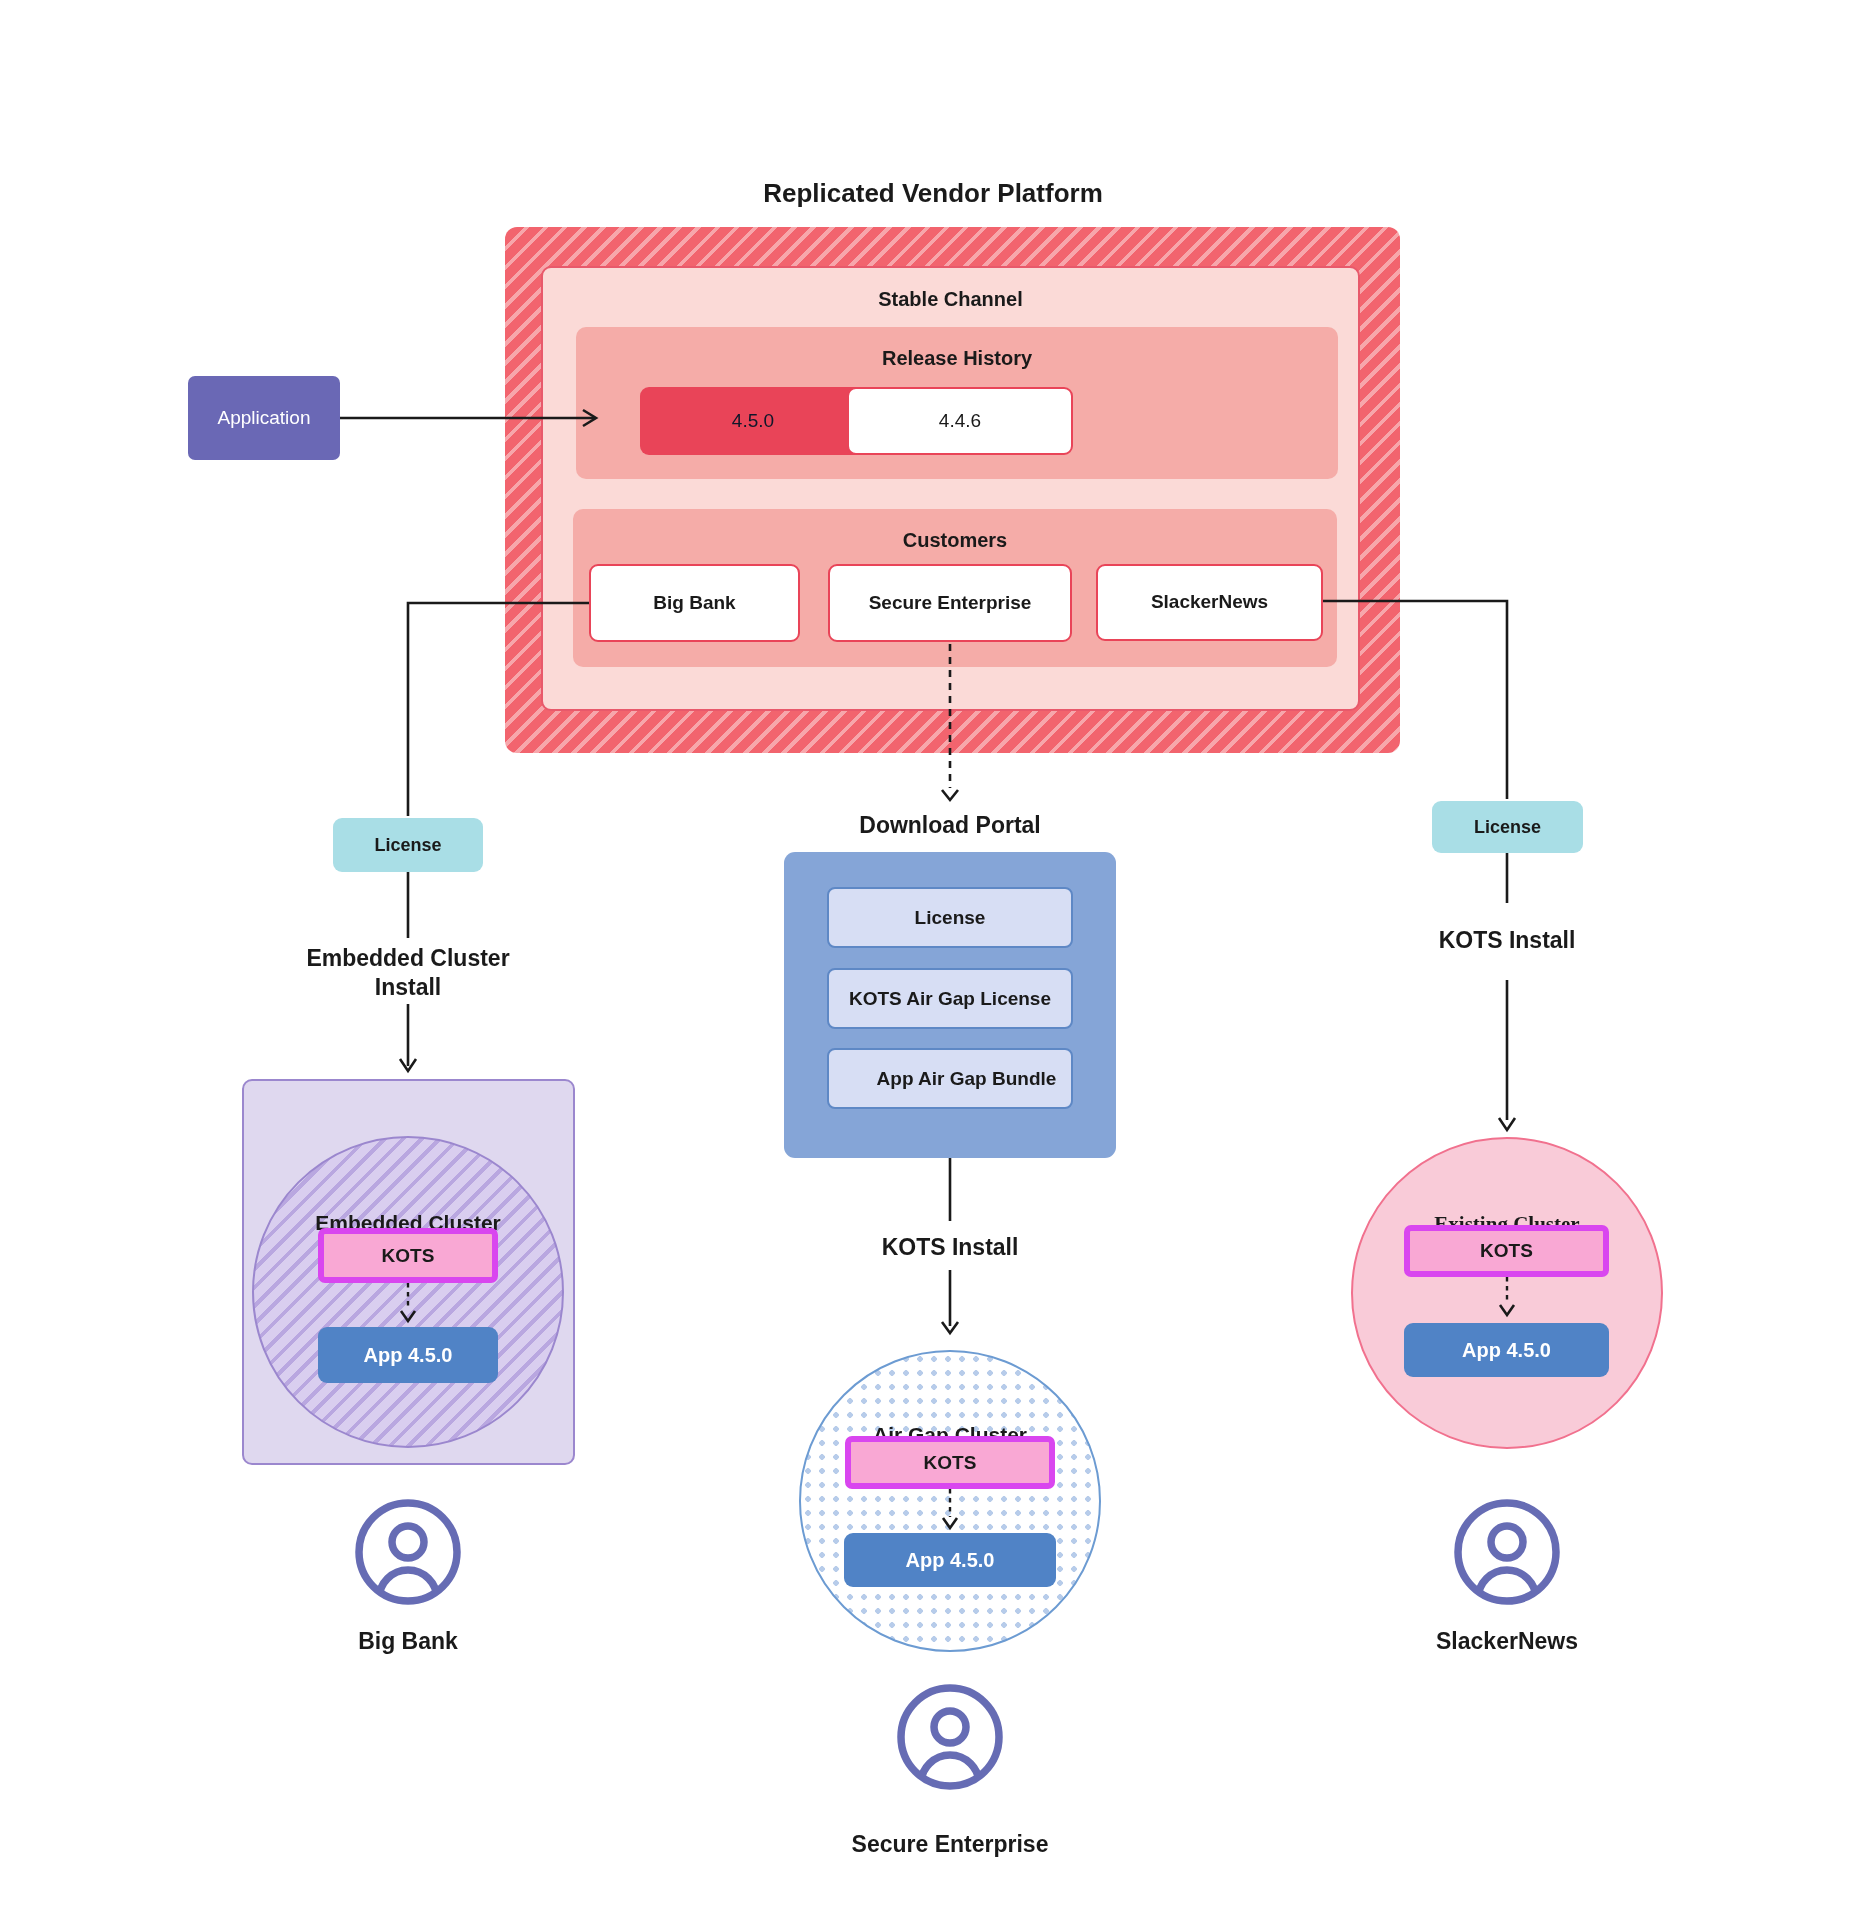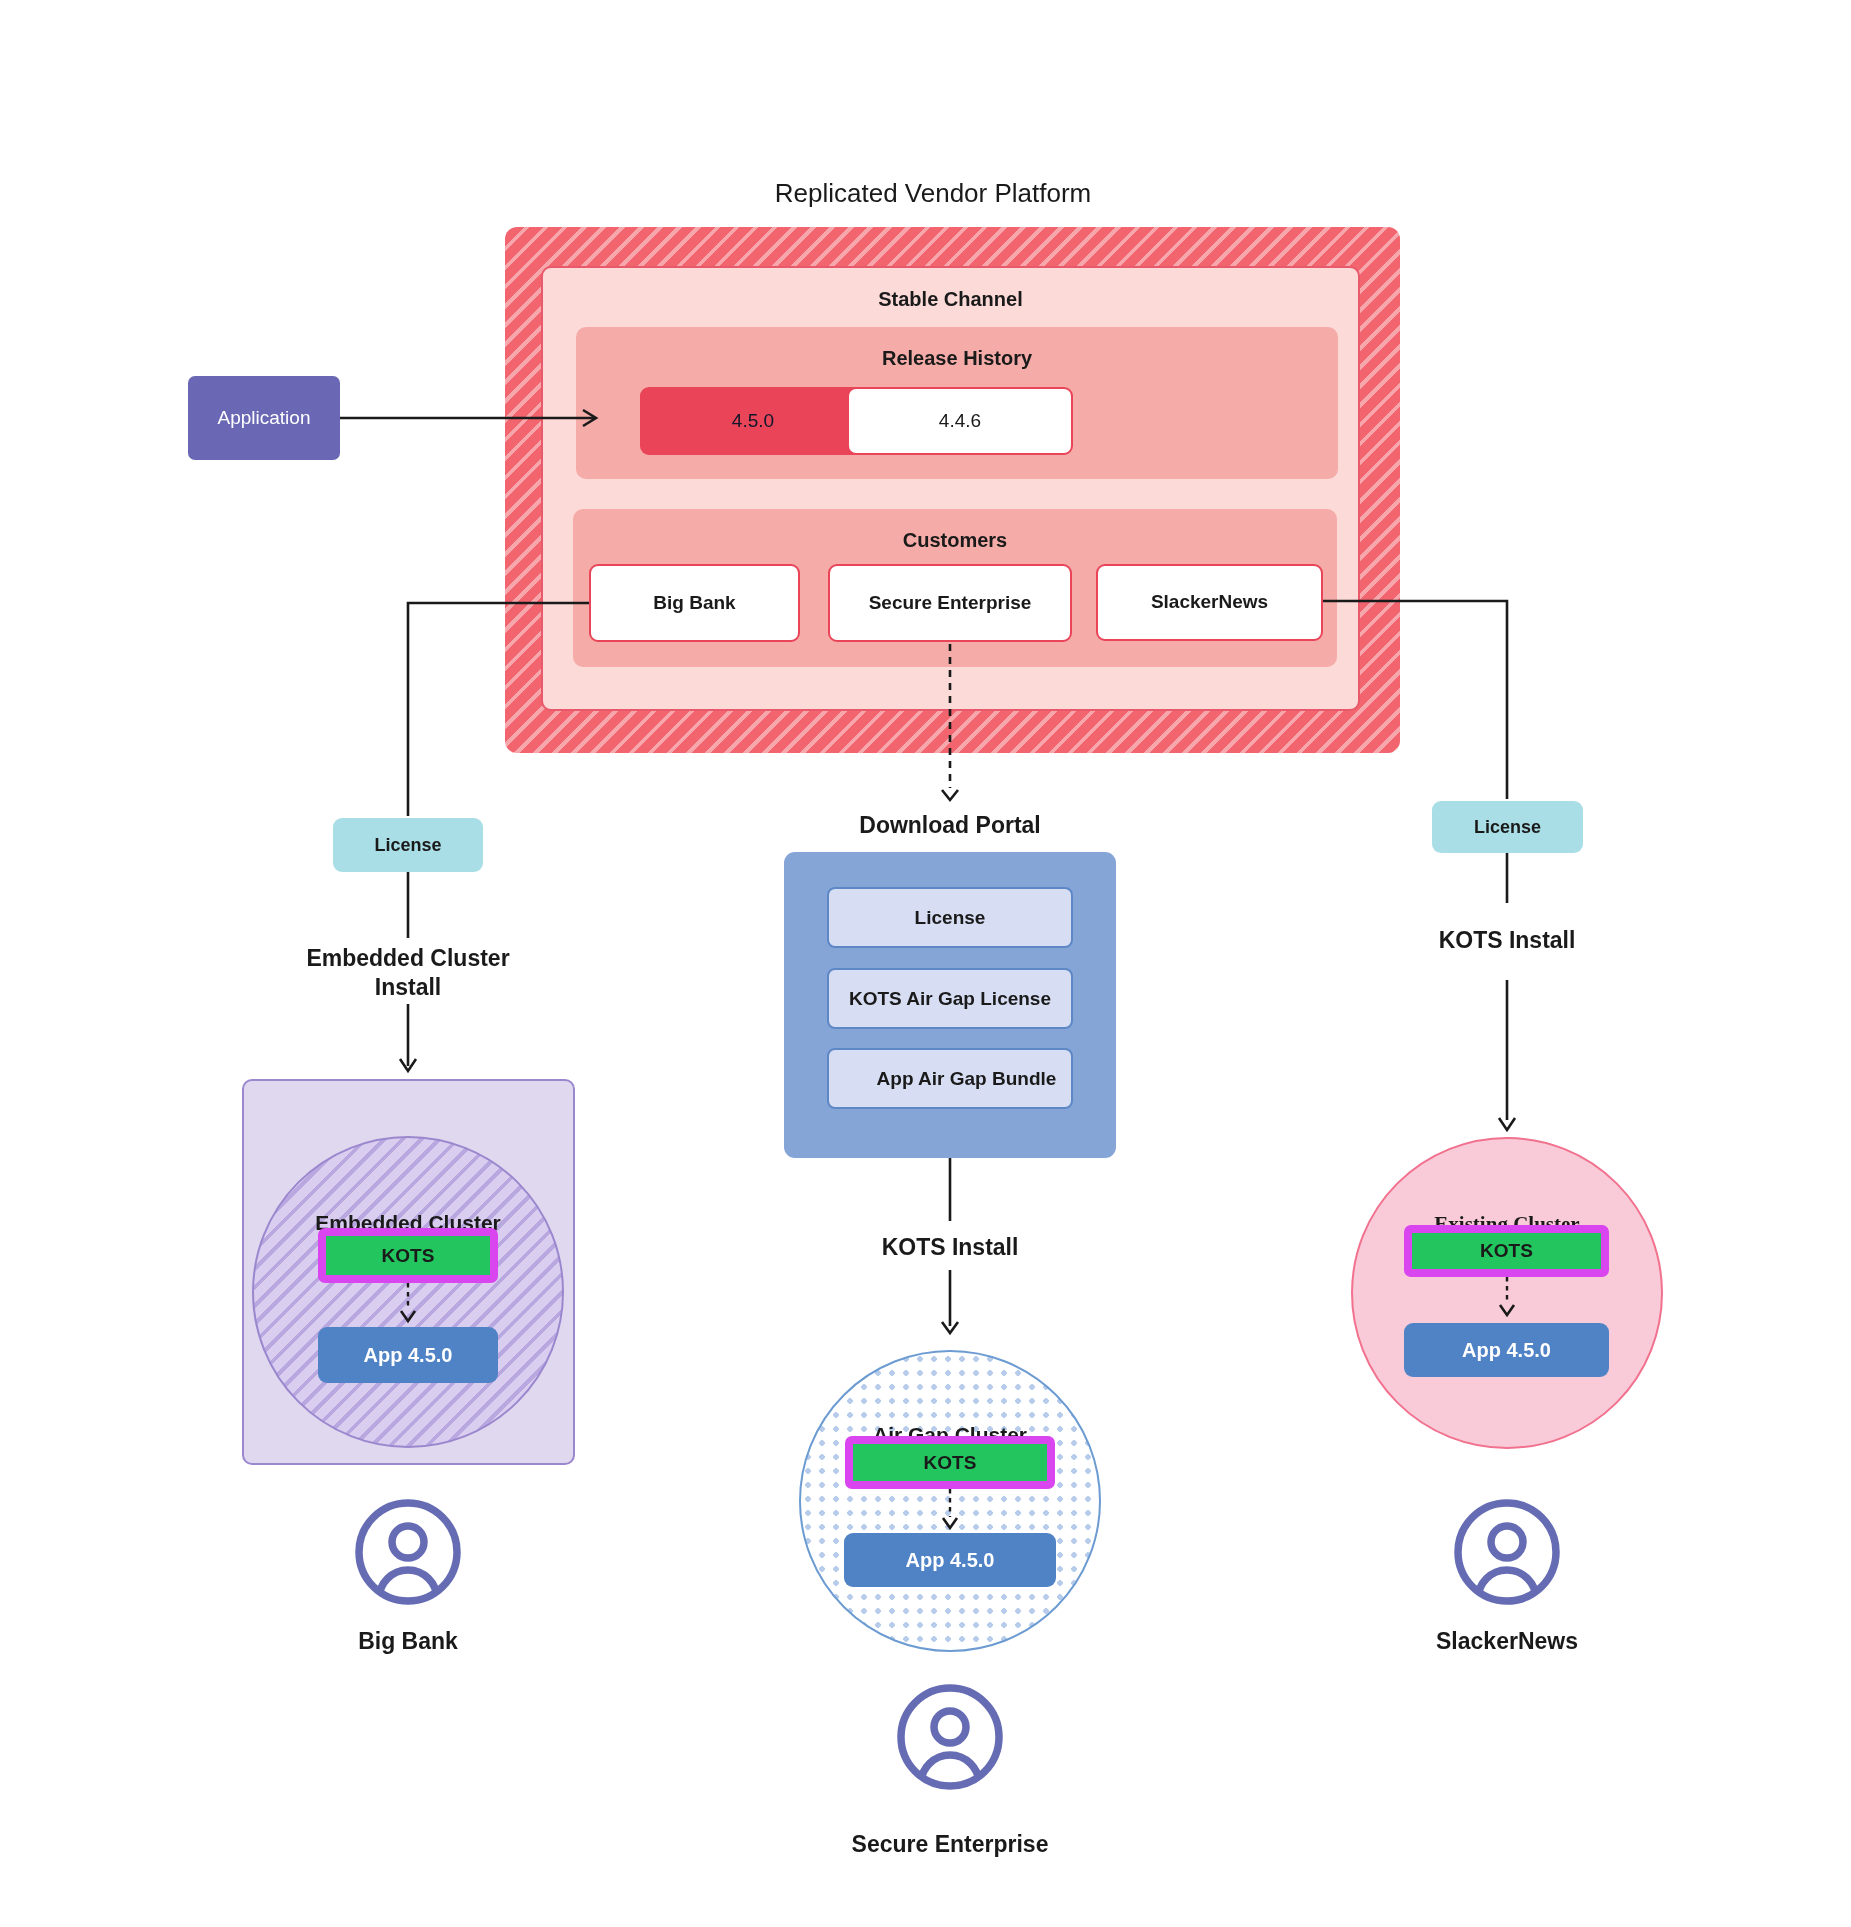--- a/index.html
+++ b/index.html
@@ -3,21 +3,21 @@
 <meta charset="utf-8">
 <style>
   html,body{margin:0;padding:0;background:#ffffff;}
   #canvas{
     position:relative;width:1851px;height:1927px;background:#ffffff;overflow:hidden;
     font-family:"Liberation Sans","DejaVu Sans",sans-serif;color:#1a1a1a;
   }
   .abs{position:absolute;box-sizing:border-box;}
   .center-text{display:flex;align-items:center;justify-content:center;text-align:center;}
 
-  .page-title{font-size:26px;font-weight:400;}
+  .page-title{font-size:26px;font-weight:700;}
 
   
   .hatch-box{
     background:repeating-linear-gradient(135deg,#F7A6AB 0px,#F7A6AB 4px,#F2646E 4px,#F2646E 13.5px);
     border-radius:12px;
   }
   .stable-box{background:#FBDAD7;border:2px solid #E8596B;border-radius:10px;}
   .salmon-panel{background:#F5ACA8;border-radius:10px;}
   .panel-label{font-size:20px;font-weight:600;}
   .release-current{background:#E94458;color:#0f172a;border-radius:9px;font-size:19px;font-weight:500;margin-left:39px;}
@@ -40,21 +40,21 @@
   }
   .dot-circle{
     background-color:#ffffff;
     background-image:radial-gradient(circle,#B7CCEA 2.6px,transparent 3px);
     background-size:14px 14px;
     border:2px solid #6C9BD2;border-radius:50%;
   }
   .pink-circle{background:#F9CBD8;border:2px solid #F1718E;border-radius:50%;}
   .cluster-title{font-size:21px;font-weight:700;margin-top:32px;}
 
-  .kots-box{background:#22c55e;border:8px solid #d946ef;border-radius:7px;font-size:19px;font-weight:700;}
+  .kots-box{background:#f9a8d4;border:6px solid #d946ef;border-radius:7px;font-size:19px;font-weight:700;}
   .app-box{background:#5083C6;color:#ffffff;border-radius:9px;font-size:20px;font-weight:600;}
 
   .persona-label{font-size:23px;font-weight:700;line-height:1.25;}
 
   svg.overlay{position:absolute;left:0;top:0;pointer-events:none;}
   .conn{stroke:#1a1a1a;stroke-width:2.6;fill:none;}
   .conn-dash{stroke:#1a1a1a;stroke-width:2.6;fill:none;stroke-dasharray:7 6;}
   .conn-dash-sm{stroke:#1a1a1a;stroke-width:2.4;fill:none;stroke-dasharray:4.5 4.5;}
   .head{stroke:#1a1a1a;stroke-width:2.6;fill:none;stroke-linejoin:miter;}
 </style>

